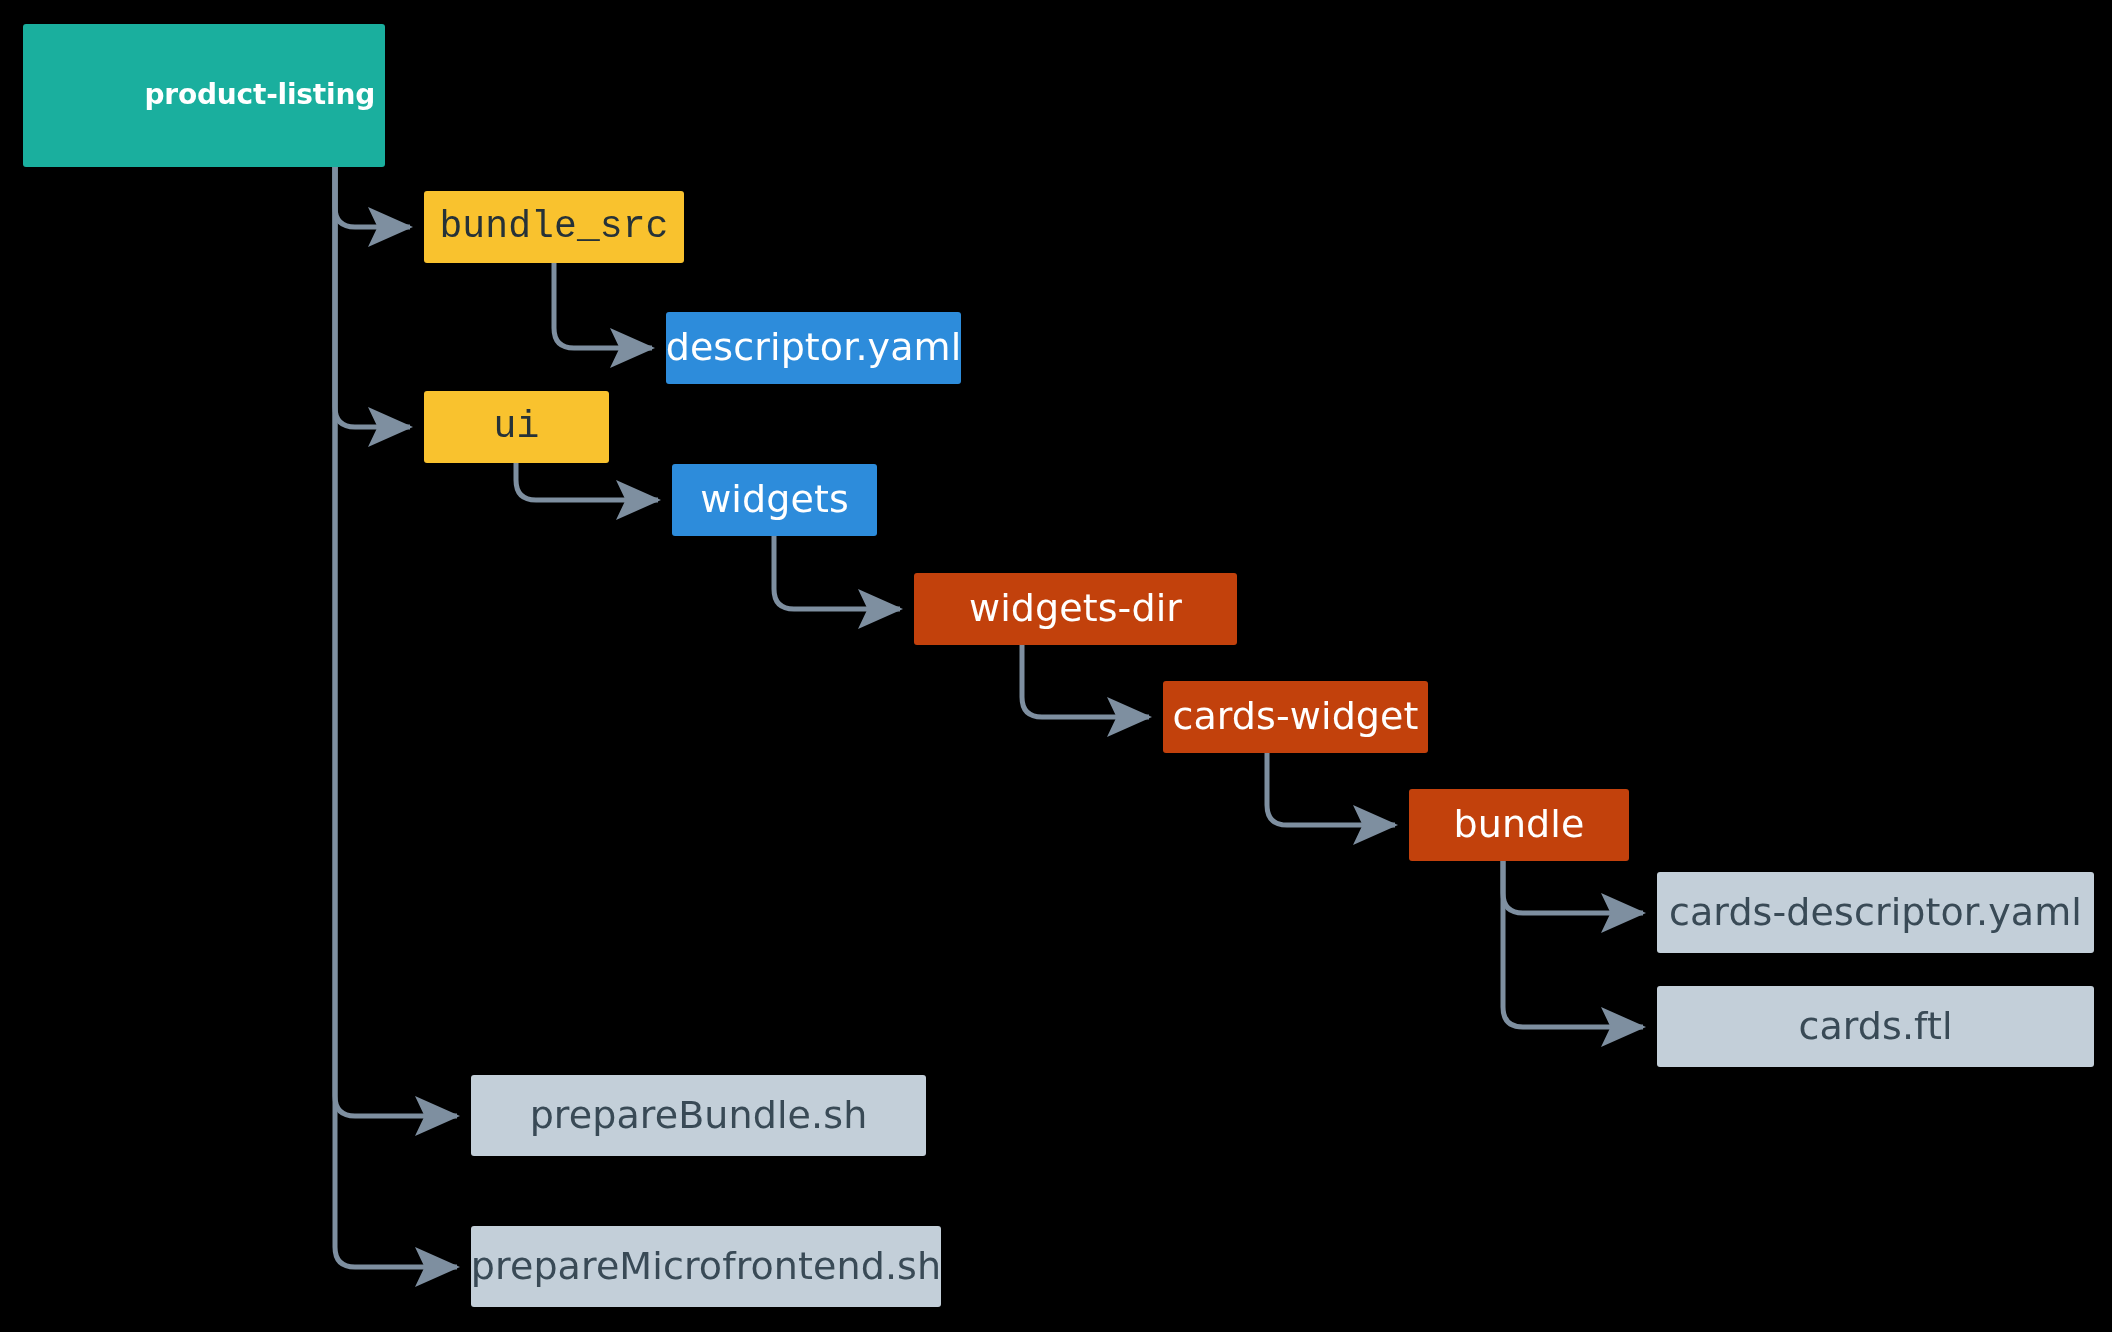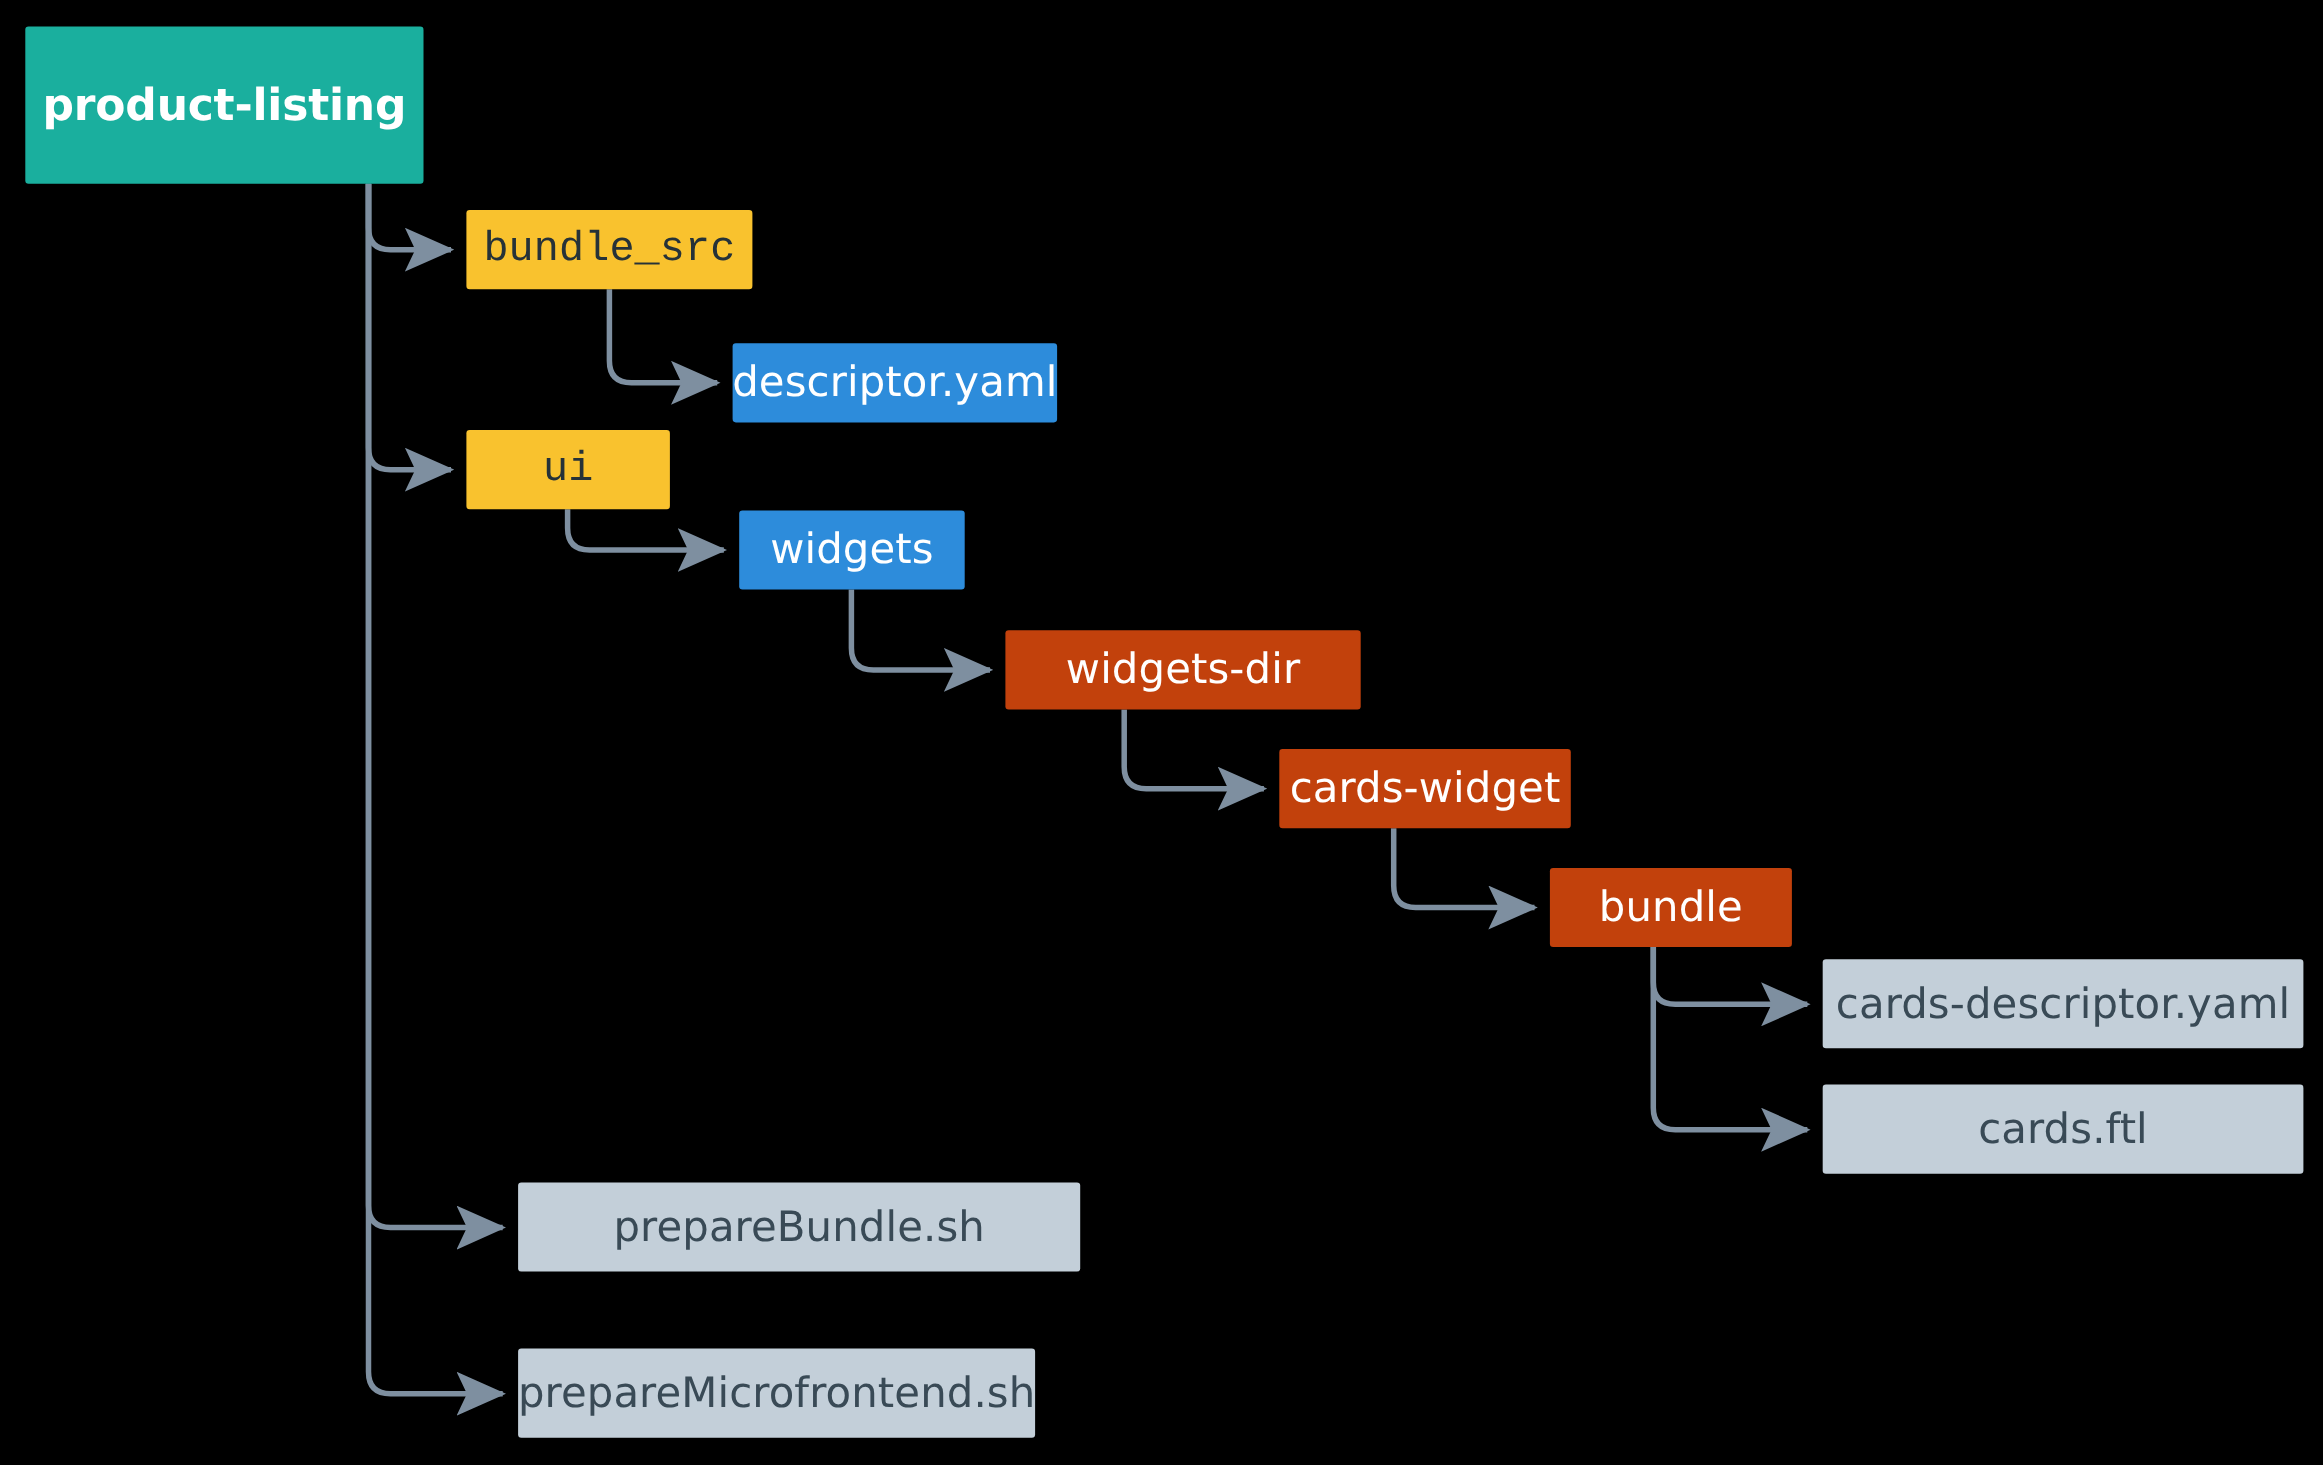--- a/index.html
+++ b/index.html
@@ -32,22 +32,23 @@
     text-align: center;
     border-radius: 3px;
     font-size: 38px;
     line-height: 1.1;
     letter-spacing: 0.1px;
     padding: 0 10px;
     white-space: nowrap;
   }
   .node.root {
     font-weight: bold;
-    font-size: 40px;
+    font-size: 28px;
     letter-spacing: -0.2px;
+    justify-content: flex-end;
   }
   .node.root .node-label { }
   .t-teal   { background: #1AAF9E; color: #FFFFFF; }
   .t-yellow { background: #F9C22E; color: #263238; font-family: Liberation Mono, monospace; }
   .t-blue   { background: #2D8CDB; color: #ffffff; }
   .t-magenta{ background: #c2410c; color: #FFFFFF; }
   .t-gray   { background: #C3CFD9; color: #394A56; }
   .node-label { display: block; }
 </style>
 </head>
@@ -100,21 +101,21 @@
       </div>
       <div class="node t-magenta" style="left: 1409px; top: 789px; width: 220px; height: 72px;">
         <span class="node-label">bundle</span>
       </div>
       <div class="node t-gray" style="left: 1657px; top: 872px; width: 437px; height: 81px;">
         <span class="node-label">cards-descriptor.yaml</span>
       </div>
       <div class="node t-gray" style="left: 1657px; top: 986px; width: 437px; height: 81px;">
         <span class="node-label">cards.ftl</span>
       </div>
-      <div class="node t-gray" style="left: 471px; top: 1075px; width: 511px; height: 81px;">
+      <div class="node t-gray" style="left: 471px; top: 1075px; width: 455px; height: 81px;">
         <span class="node-label">prepareBundle.sh</span>
       </div>
       <div class="node t-gray" style="left: 471px; top: 1226px; width: 470px; height: 81px;">
         <span class="node-label">prepareMicrofrontend.sh</span>
       </div>
     </div>
 
 </div>
 
 </body></html>

